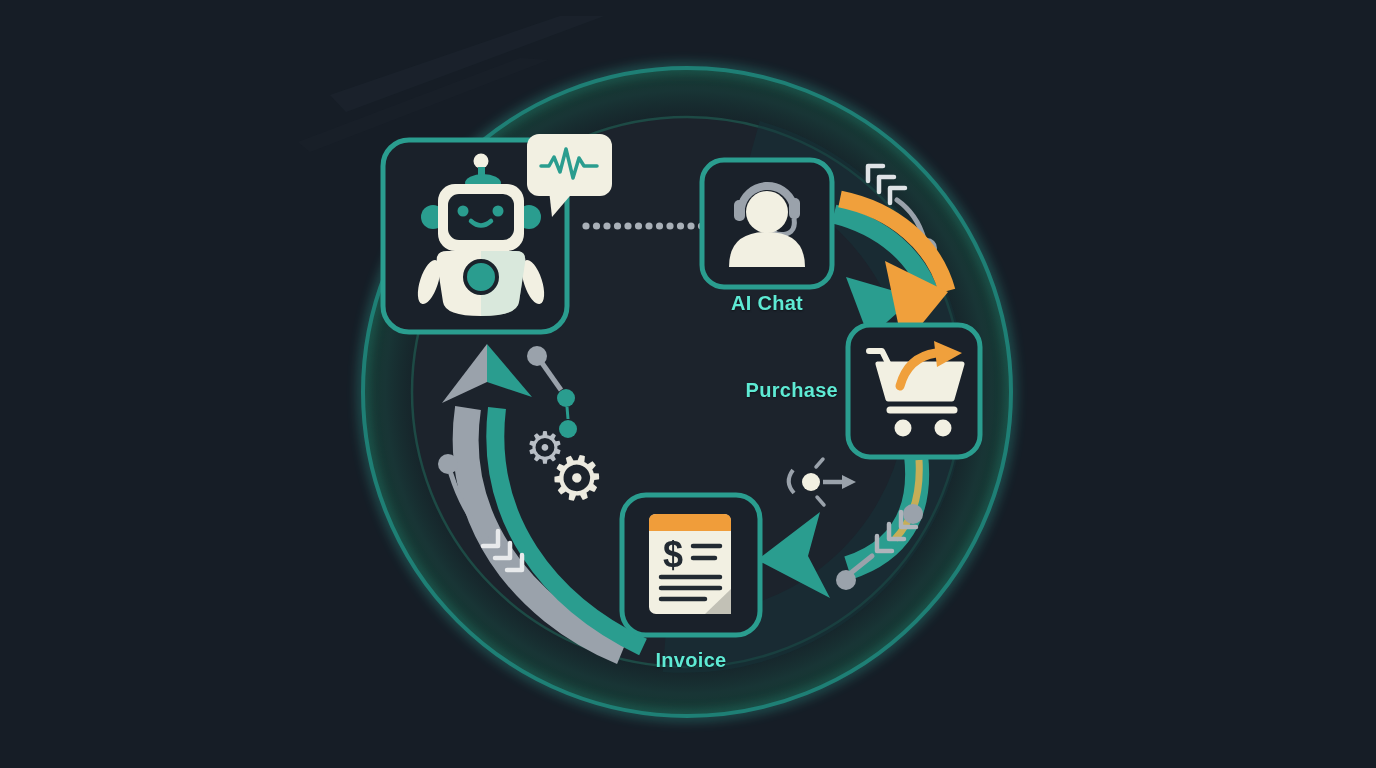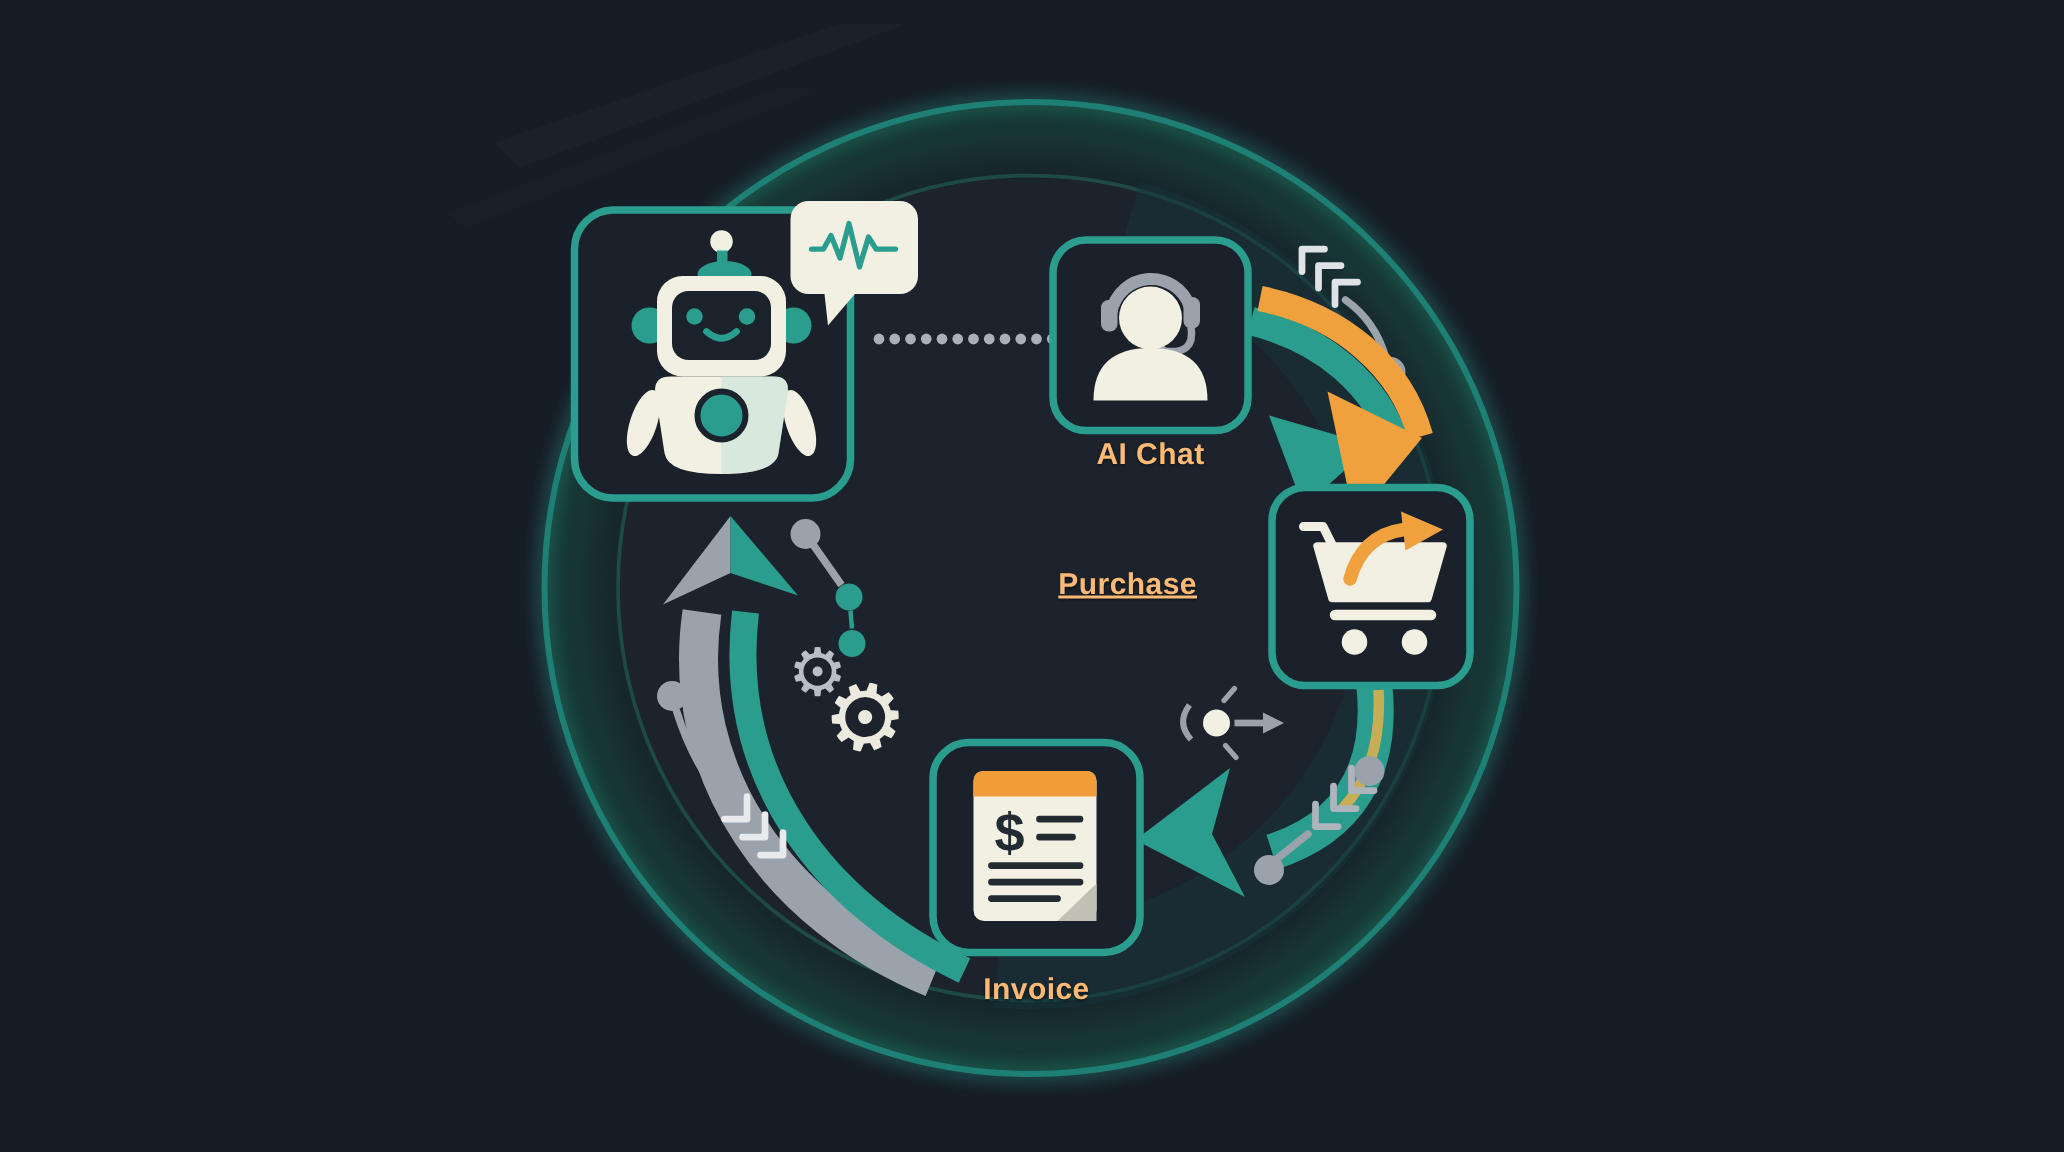--- a/index.html
+++ b/index.html
@@ -1,20 +1,20 @@
 <!DOCTYPE html>
 <html><head>
 <meta charset="utf-8">
 <style>
   html,body{margin:0;padding:0;background:#10151c;}
   body{width:1376px;height:768px;overflow:hidden;position:relative;
        font-family:"Liberation Sans",sans-serif;}
   .stage{position:absolute;inset:0;background:#161d26;}
   svg{position:absolute;left:0;top:0;}
-  .node-label{position:absolute;color:#fdba74;font-size:20px;font-weight:600;
+  .node-label{position:absolute;color:#5eead4;font-size:20px;font-weight:600;
               letter-spacing:.3px;white-space:nowrap;
               text-shadow:0 1px 2px rgba(0,0,0,.5);}
   .lbl-center{transform:translateX(-50%);}
   .lbl-right{transform:translateX(-100%);}
 </style>
 </head>
 <body>
 
 <div class="stage">
 <svg width="1376" height="768" viewBox="0 0 1376 768">
@@ -194,15 +194,15 @@
         <line x1="661" y1="577" x2="720" y2="577"></line>
         <line x1="661" y1="588" x2="720" y2="588"></line>
         <line x1="661" y1="599" x2="705" y2="599"></line>
       </g>
       <polygon points="705,614 731,589 731,614" fill="#c2c1b6"></polygon>
     </g>
   </g>
 </svg>
 
 <div class="node-label lbl-center" style="left:767px;top:292px;">AI Chat</div>
-<div class="node-label lbl-right" style="left:798px;top:379px;text-decoration:underline;">Purchase</div>
+<div class="node-label lbl-right" style="left:838px;top:379px;">Purchase</div>
 <div class="node-label lbl-center" style="left:691px;top:649px;">Invoice</div>
 </div>
 
 </body></html>

